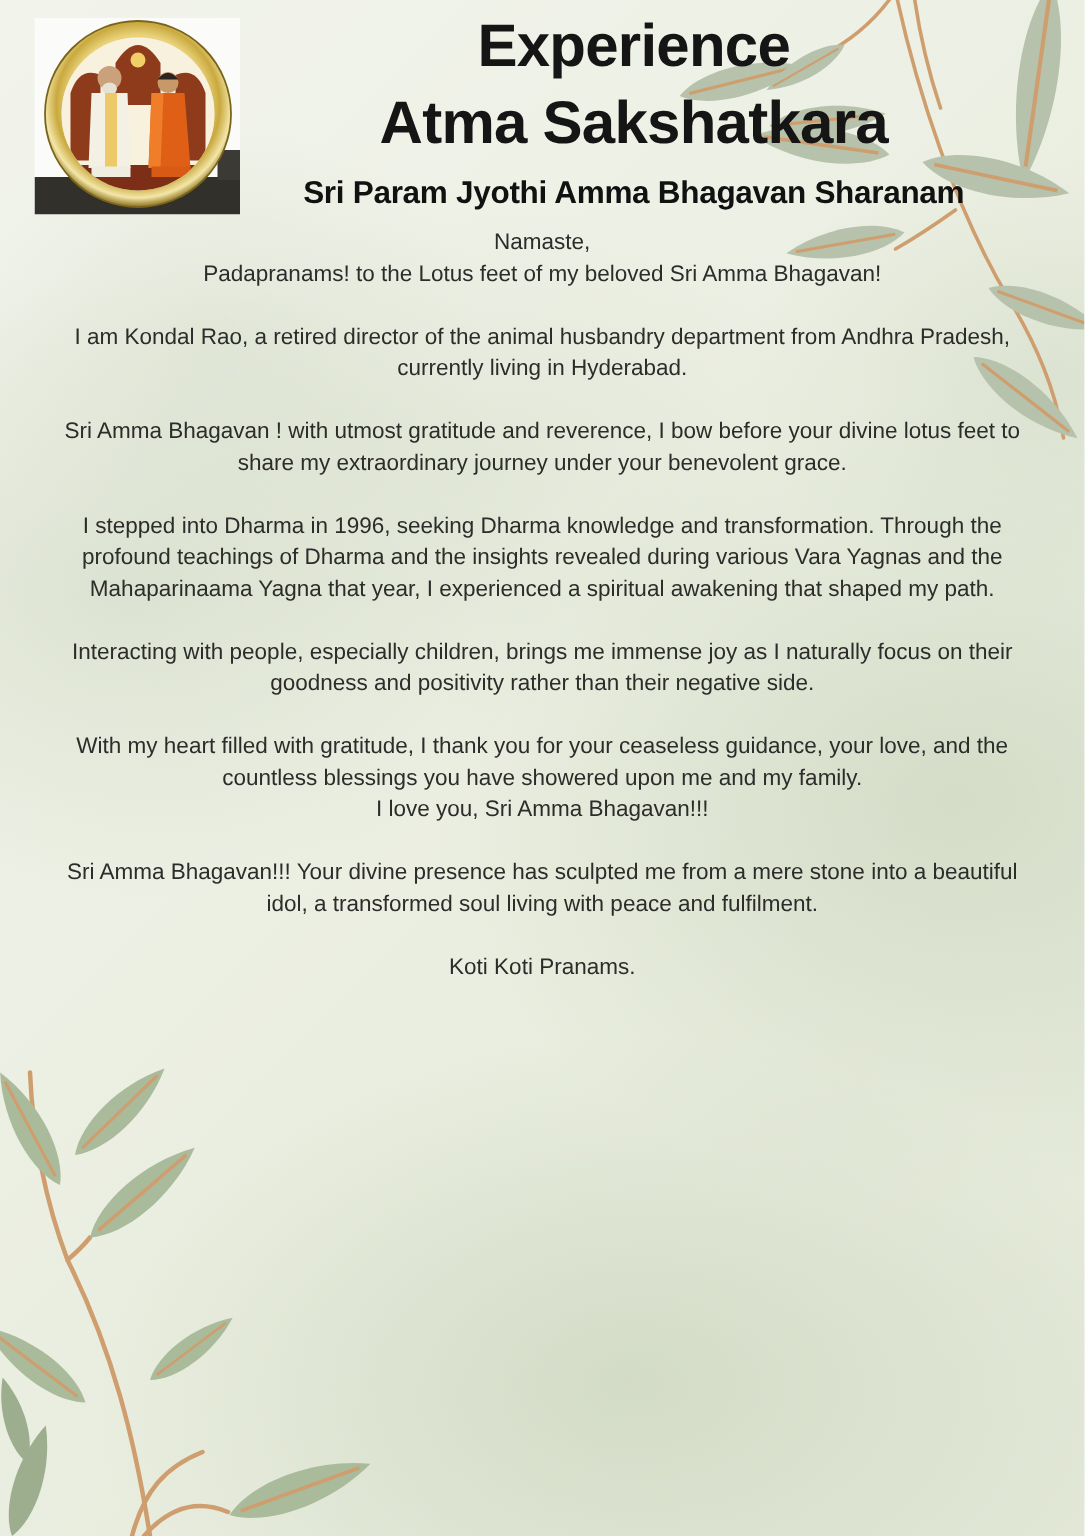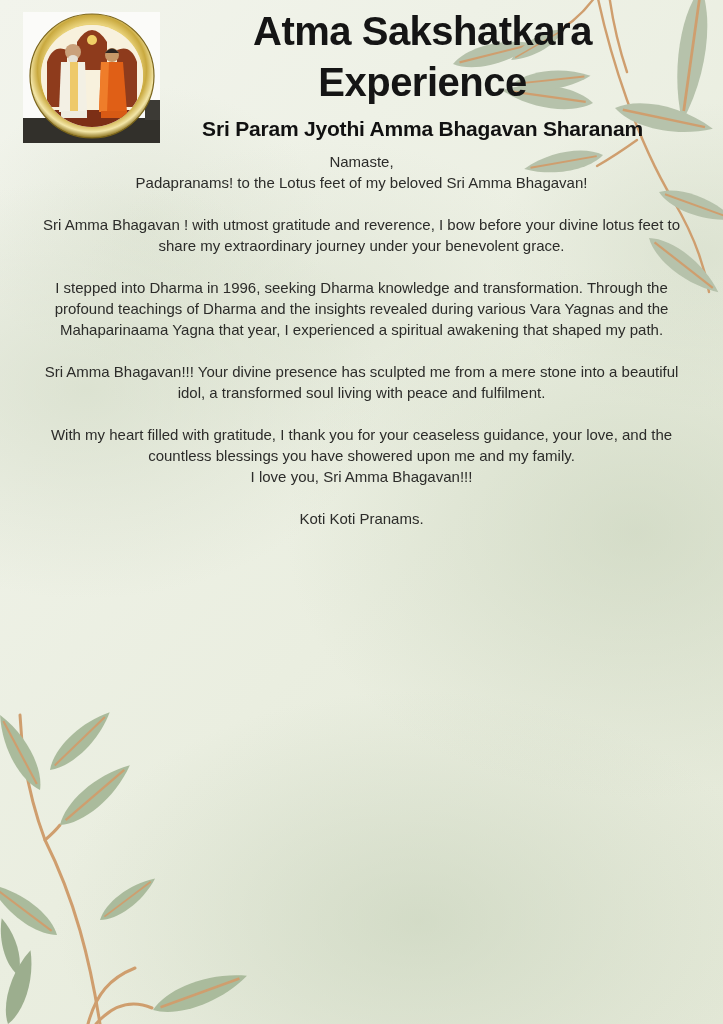--- a/index.html
+++ b/index.html
@@ -131,29 +131,31 @@
       <rect x="38" y="99" width="26" height="7" fill="#efece0"></rect>
       <circle cx="89" cy="43" r="7" fill="#c79868"></circle>
       <path d="M82,41 Q89,32 96,41 Z" fill="#2c2420"></path>
       <path d="M78,50 L100,50 L104,100 L76,100 Z" fill="#e05f16"></path>
       <path d="M78,50 L86,50 L84,100 L76,100 Z" fill="#ef7d2a"></path>
       <rect x="78" y="99" width="26" height="7" fill="#d85a14"></rect>
     </g>
   </svg>
 
   <div class="header">
+    <div class="title-line">Experience</div>
     <div class="title-line">Atma Sakshatkara</div>
-    <div class="title-line">Experience</div>
     <div class="subtitle">Sri Param Jyothi Amma Bhagavan Sharanam</div>
   </div>
 
   <div class="body-text">
       <p>Namaste,
 Padapranams! to the Lotus feet of my beloved Sri Amma Bhagavan!</p>
+      <p>I am Kondal Rao, a retired director of the animal husbandry department from Andhra Pradesh, currently living in Hyderabad.</p>
       <p>Sri Amma Bhagavan ! with utmost gratitude and reverence, I bow before your divine lotus feet to share my extraordinary journey under your benevolent grace.</p>
       <p>I stepped into Dharma in 1996, seeking Dharma knowledge and transformation. Through the profound teachings of Dharma and the insights revealed during various Vara Yagnas and the Mahaparinaama Yagna that year, I experienced a spiritual awakening that shaped my path.</p>
-      <p>Sri Amma Bhagavan!!! Your divine presence has sculpted me from a mere stone into a beautiful idol, a transformed soul living with peace and fulfilment.</p>
+      <p>Interacting with people, especially children, brings me immense joy as I naturally focus on their goodness and positivity rather than their negative side.</p>
       <p>With my heart filled with gratitude, I thank you for your ceaseless guidance, your love, and the countless blessings you have showered upon me and my family.
 I love you, Sri Amma Bhagavan!!!</p>
+      <p>Sri Amma Bhagavan!!! Your divine presence has sculpted me from a mere stone into a beautiful idol, a transformed soul living with peace and fulfilment.</p>
       <p>Koti Koti Pranams.</p>
     </div>
 
 </div>
 
 </body></html>

